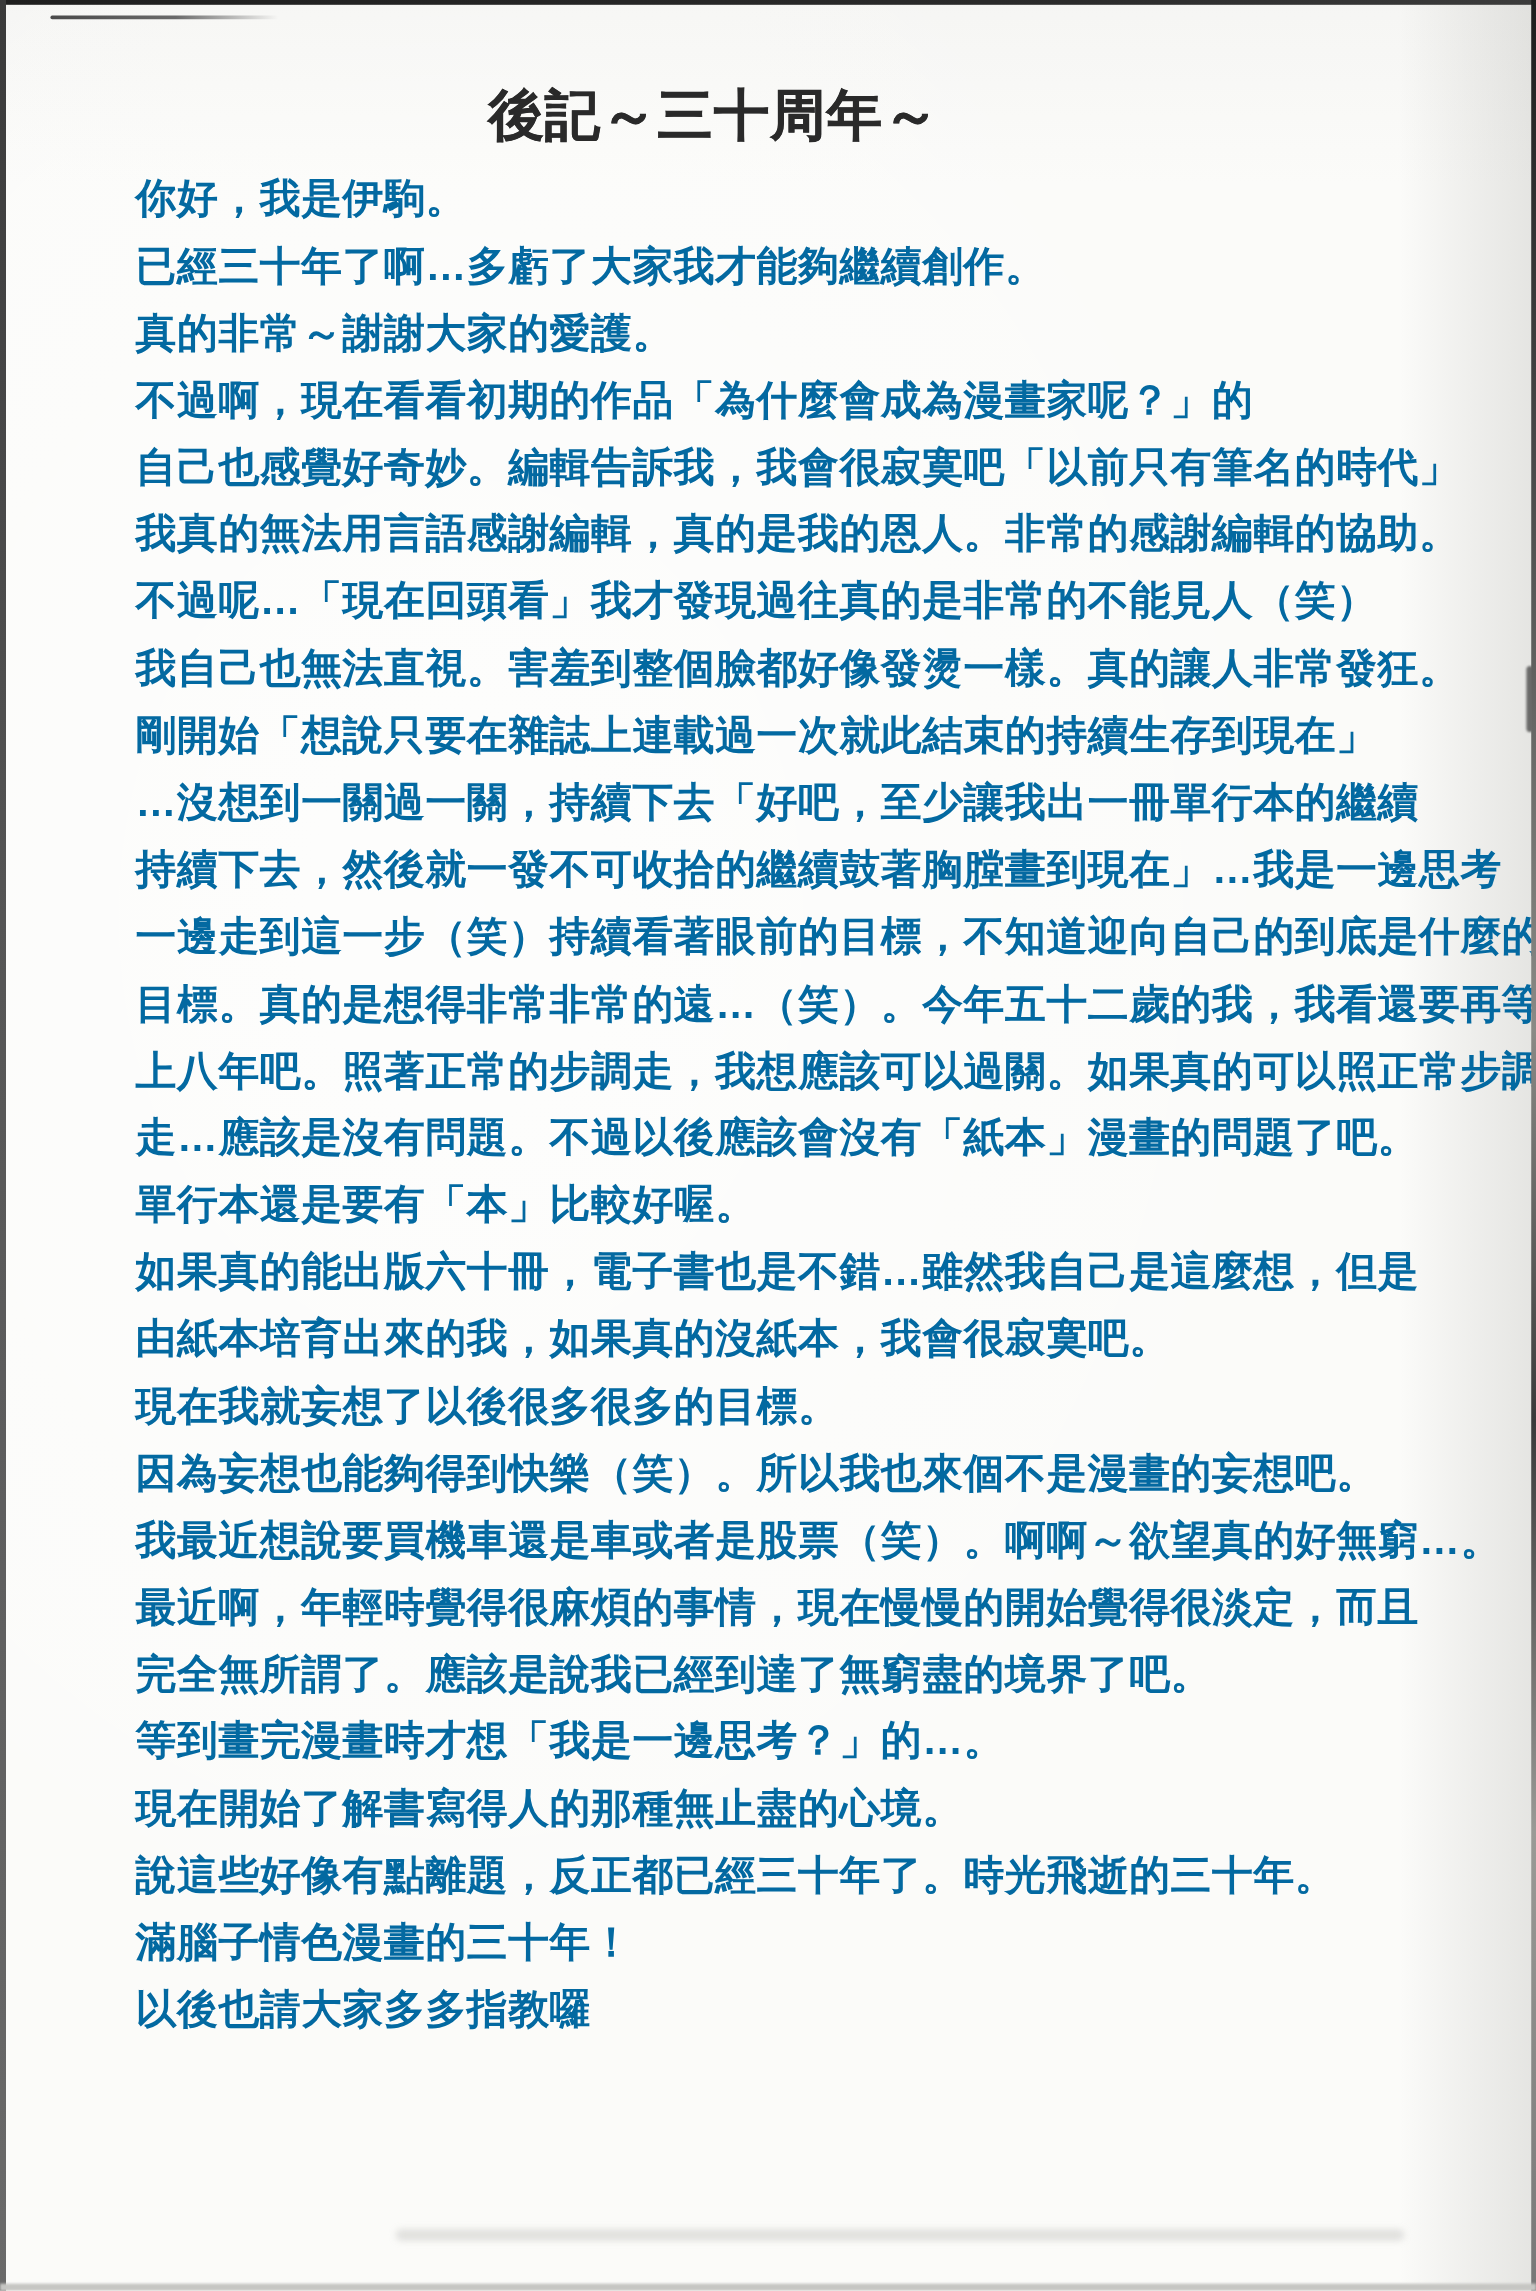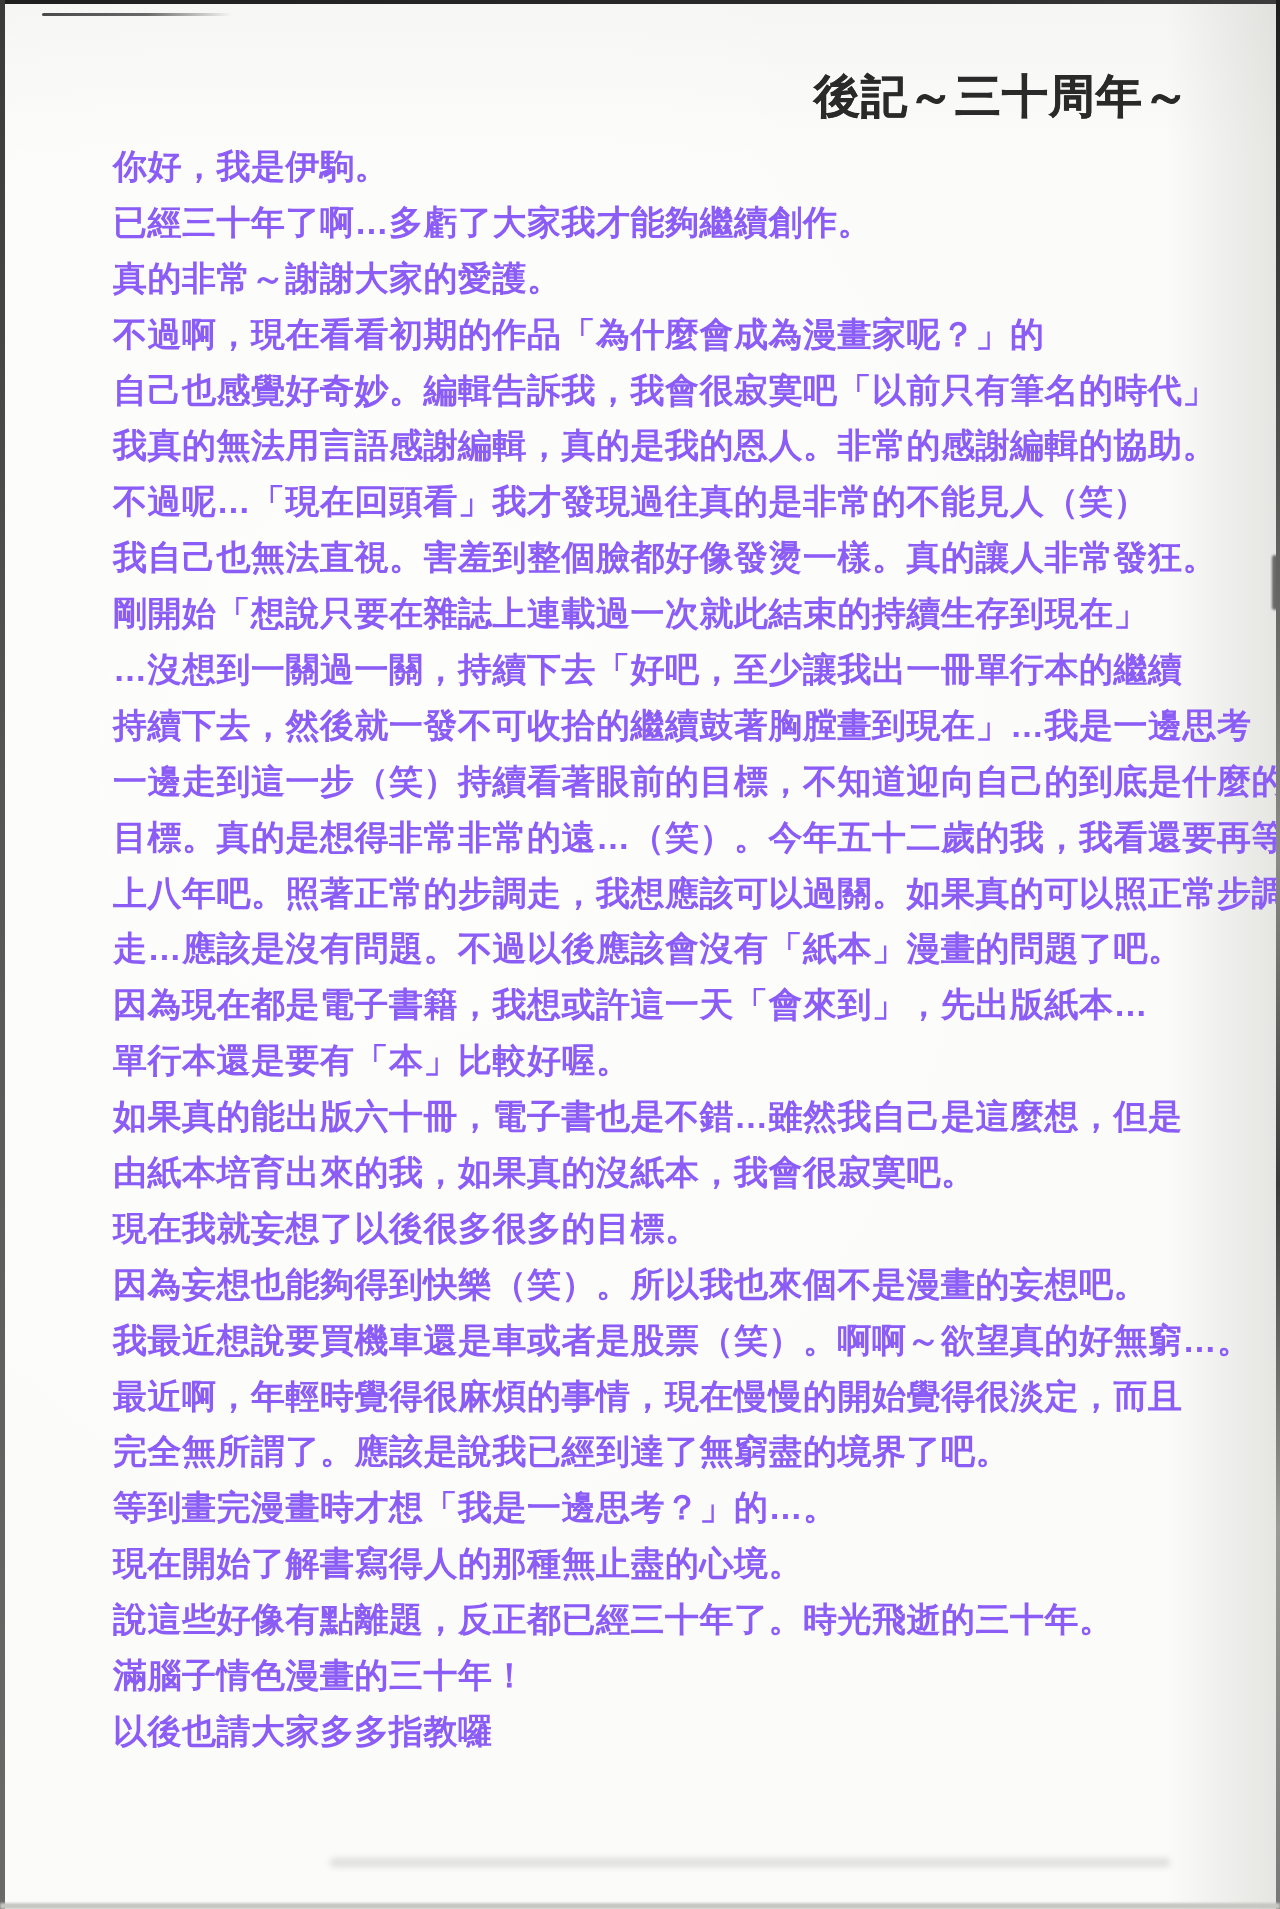--- a/index.html
+++ b/index.html
@@ -55,32 +55,32 @@
   }
   .corner-mark {
     position: absolute; right: 2px; top: 555px; width: 6px; height: 55px;
     background: rgba(40,40,40,0.65);
     filter: blur(1px);
     border-radius: 3px;
   }
   
   .page-title {
     position: absolute; top: 66px; left: 0; width: 1190px;
-    text-align: right;
+    text-align: center;
     font-size: 46px;
     font-weight: bold;
     letter-spacing: 1px;
     color: #2a2a2a;
     -webkit-text-stroke: 0.5px #2a2a2a;
   }
   .body-text {
     position: absolute; top: 139px; left: 113px; width: 1115px;
     font-size: 34px;
     font-weight: bold;
-    color: #8b5cf6;
+    color: #0369a1;
     letter-spacing: 0.5px;
   }
   .afterword-line {
     height: 55.9px;
     line-height: 55.9px;
     white-space: nowrap;
   }
 </style>
 </head>
 <body>
@@ -99,21 +99,20 @@
   <div class="afterword-line">我真的無法用言語感謝編輯，真的是我的恩人。非常的感謝編輯的協助。</div>
   <div class="afterword-line">不過呢…「現在回頭看」我才發現過往真的是非常的不能見人（笑）</div>
   <div class="afterword-line">我自己也無法直視。害羞到整個臉都好像發燙一樣。真的讓人非常發狂。</div>
   <div class="afterword-line">剛開始「想說只要在雜誌上連載過一次就此結束的持續生存到現在」</div>
   <div class="afterword-line">…沒想到一關過一關，持續下去「好吧，至少讓我出一冊單行本的繼續</div>
   <div class="afterword-line">持續下去，然後就一發不可收拾的繼續鼓著胸膛畫到現在」…我是一邊思考</div>
   <div class="afterword-line">一邊走到這一步（笑）持續看著眼前的目標，不知道迎向自己的到底是什麼的</div>
   <div class="afterword-line">目標。真的是想得非常非常的遠…（笑）。今年五十二歲的我，我看還要再等</div>
   <div class="afterword-line">上八年吧。照著正常的步調走，我想應該可以過關。如果真的可以照正常步調</div>
   <div class="afterword-line">走…應該是沒有問題。不過以後應該會沒有「紙本」漫畫的問題了吧。</div>
-  <div class="afterword-line">因為現在都是電子書籍，我想或許這一天「會來到」，先出版紙本…</div>
   <div class="afterword-line">單行本還是要有「本」比較好喔。</div>
   <div class="afterword-line">如果真的能出版六十冊，電子書也是不錯…雖然我自己是這麼想，但是</div>
   <div class="afterword-line">由紙本培育出來的我，如果真的沒紙本，我會很寂寞吧。</div>
   <div class="afterword-line">現在我就妄想了以後很多很多的目標。</div>
   <div class="afterword-line">因為妄想也能夠得到快樂（笑）。所以我也來個不是漫畫的妄想吧。</div>
   <div class="afterword-line">我最近想說要買機車還是車或者是股票（笑）。啊啊～欲望真的好無窮…。</div>
   <div class="afterword-line">最近啊，年輕時覺得很麻煩的事情，現在慢慢的開始覺得很淡定，而且</div>
   <div class="afterword-line">完全無所謂了。應該是說我已經到達了無窮盡的境界了吧。</div>
   <div class="afterword-line">等到畫完漫畫時才想「我是一邊思考？」的…。</div>
   <div class="afterword-line">現在開始了解書寫得人的那種無止盡的心境。</div>

